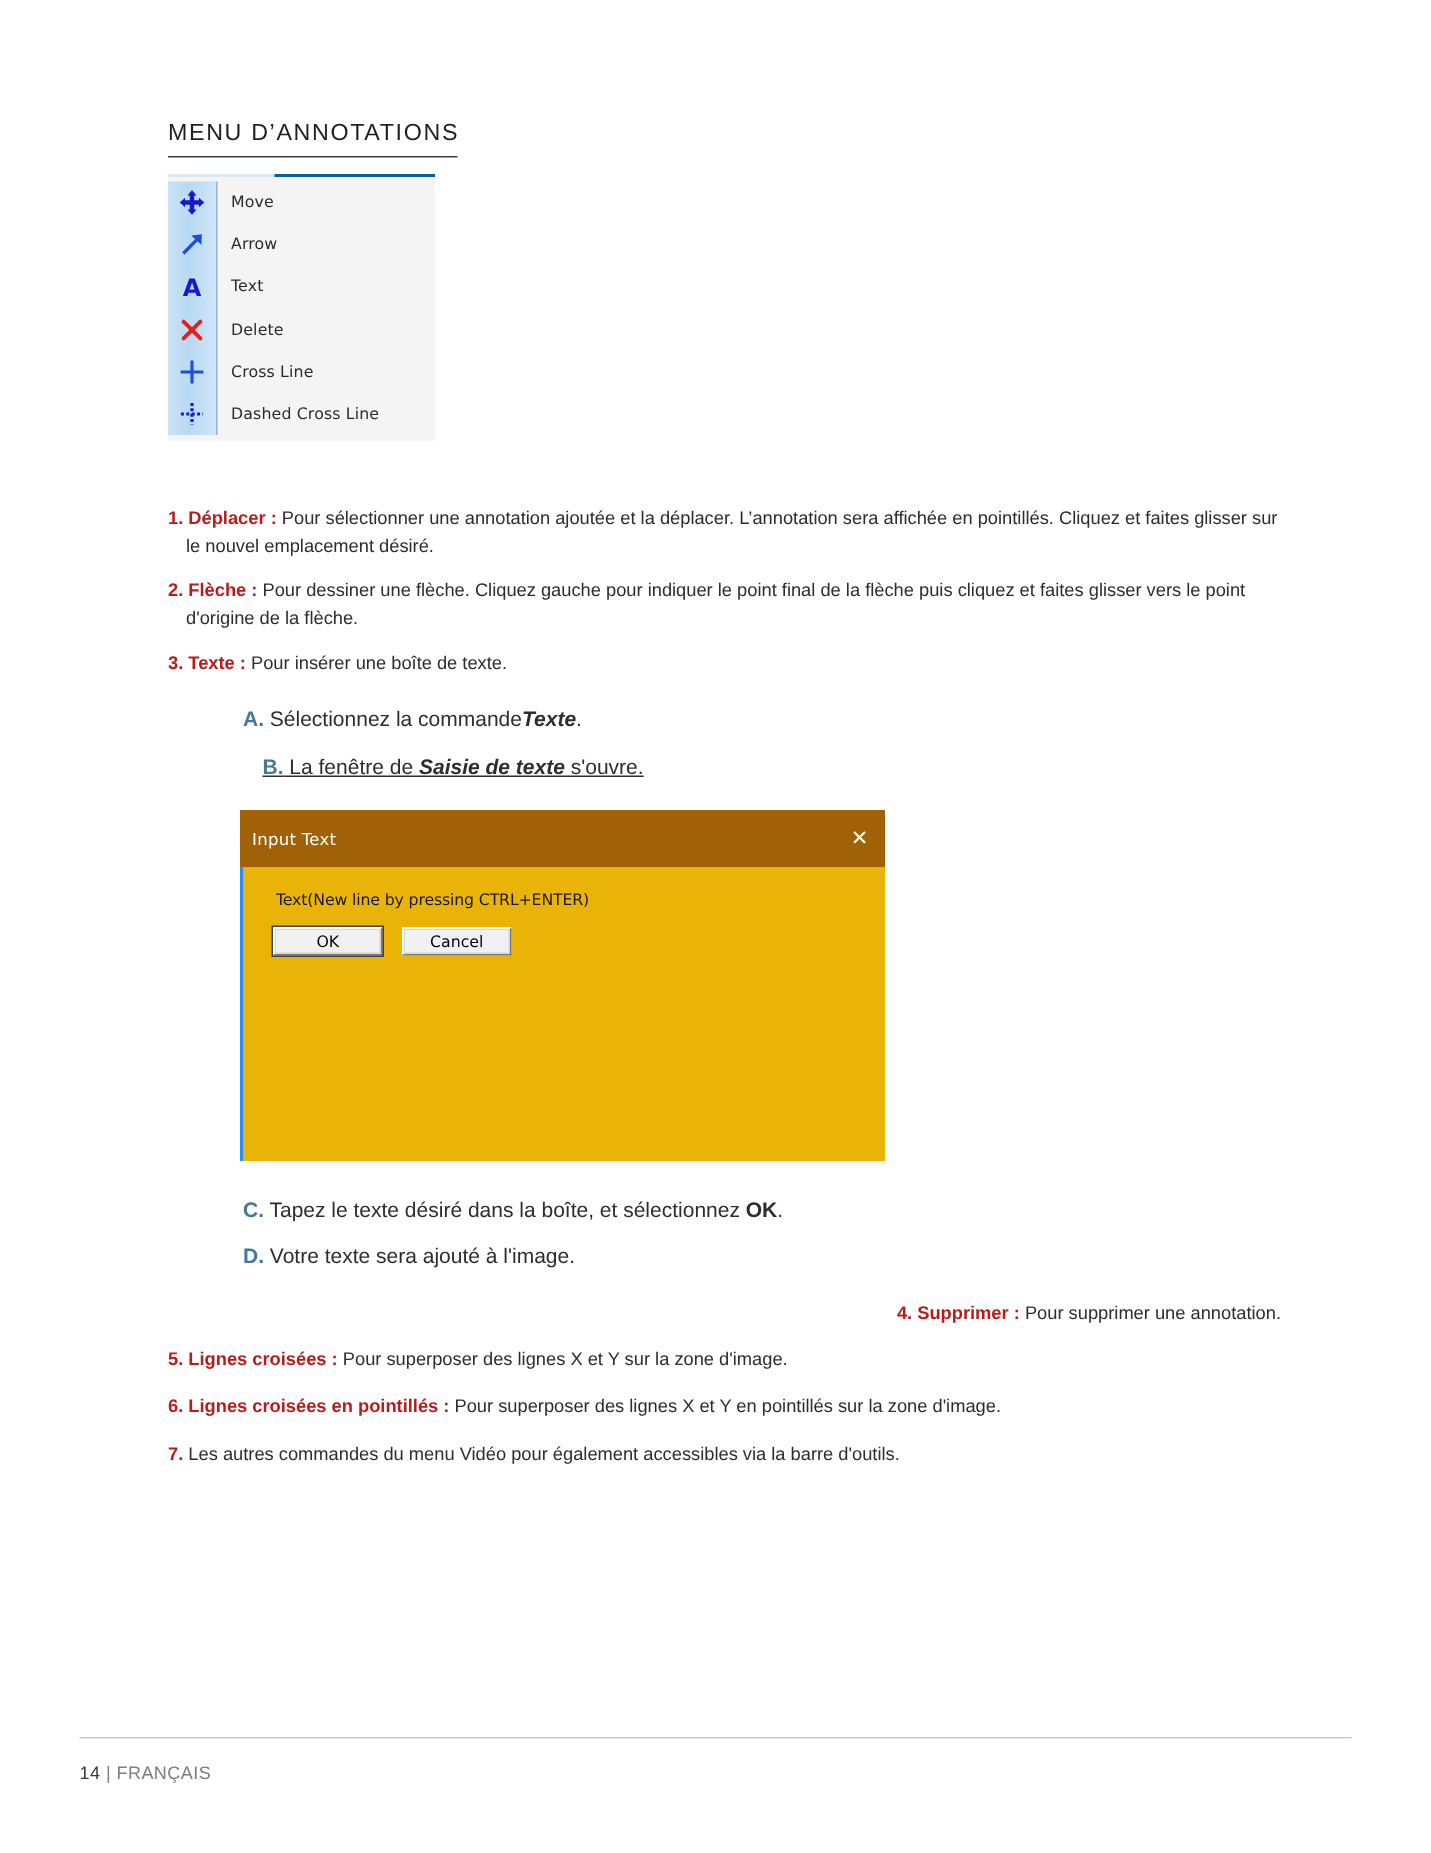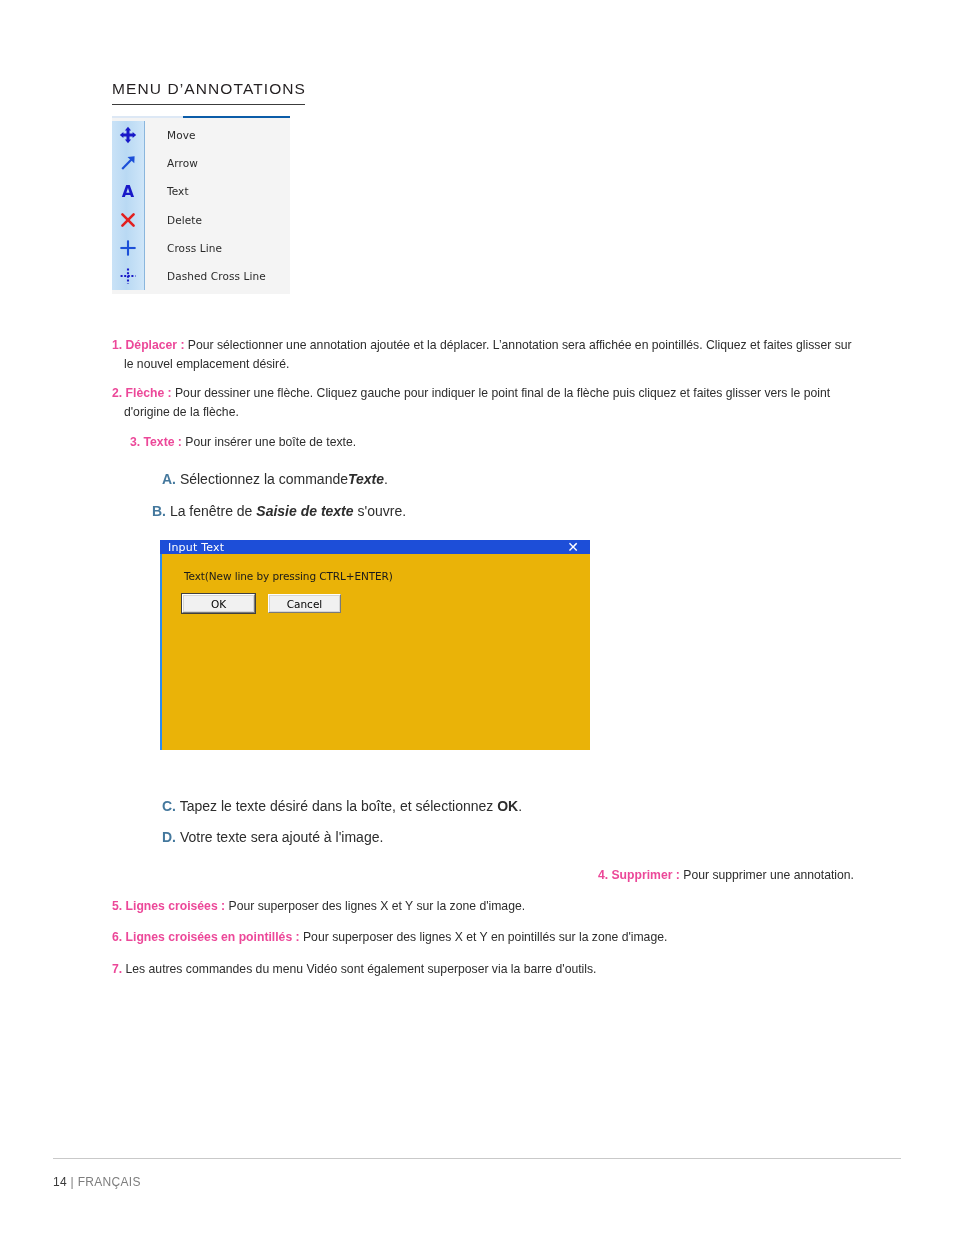--- a/index.html
+++ b/index.html
@@ -63,39 +63,39 @@
   .menu-row-icon {
     height: 28.2px;
     display: flex;
     align-items: center;
     justify-content: center;
   }
   .menu-row-label {
     height: 28.2px;
     display: flex;
     align-items: center;
-    padding-left: 22px;
+    padding-left: 9px;
     font-size: 10.5px;
     color: #2a2a2a;
     font-family: "DejaVu Sans", sans-serif;
     letter-spacing: .1px;
   }
 
   .icon-svg { display: block; }
 
   
   .para {
     position: absolute;
     font-size: 12.2px;
     line-height: 18.6px;
     color: #2d2d2d;
     text-indent: 0;
   }
   .para .lead {
-    color: #ec4899;
+    color: #b91c1c;
     font-weight: bold;
   }
   .para-hang { padding-left: 12px; text-indent: -12px; }
 
   .sub {
     position: absolute;
     font-size: 14px;
     line-height: 18.6px;
     color: #2d2d2d;
   }
@@ -108,22 +108,22 @@
 
   
   .dialog {
     position: absolute;
     left: 160px;
     top: 540px;
     width: 430px;
     font-family: "DejaVu Sans", sans-serif;
   }
   .dlg-titlebar {
-    height: 14px;
-    background: #1d4ed8;
+    height: 38px;
+    background: #a16207;
     display: flex;
     align-items: center;
     justify-content: space-between;
     padding: 0 0 0 8px;
   }
   .dlg-title {
     color: #ffffff;
     font-size: 11px;
     letter-spacing: .2px;
   }
@@ -300,29 +300,29 @@
 </div>
 
 <div class="para para-hang" style="left:112px; top:336px; width:730px;">
   <span class="lead">1. Déplacer :</span><span> Pour sélectionner une annotation ajoutée et la déplacer. L’annotation sera affichée en pointillés. Cliquez et faites glisser sur le nouvel emplacement désiré.</span>
 </div>
 
 <div class="para para-hang" style="left:112px; top:384px; width:730px;">
   <span class="lead">2. Flèche :</span><span> Pour dessiner une flèche. Cliquez gauche pour indiquer le point final de la flèche puis cliquez et faites glisser vers le point d'origine de la flèche.</span>
 </div>
 
-<div class="para para-hang" style="left:112px; top:433px; width:730px;margin-left:18px;">
+<div class="para para-hang" style="left:112px; top:433px; width:730px;">
   <span class="lead">3. Texte :</span><span> Pour insérer une boîte de texte.</span>
 </div>
 
 <div class="sub" style="left:162px; top:470px; width:660px;">
   <span class="slead">A.</span><span> Sélectionnez la commande</span><span class="bi">Texte</span><span>.</span>
 </div>
 
-<div class="sub" style="left:152px; top:502px; width:660px;">
+<div class="sub" style="left:175px; top:502px; width:660px;text-decoration:underline;">
   <span class="slead">B.</span><span> La fenêtre de </span><span class="bi">Saisie de texte</span><span> s'ouvre.</span>
 </div>
 
 <div class="dialog">
   <div class="dlg-titlebar">
     <span class="dlg-title">Input Text</span>
     <span class="dlg-close">✕</span>
   </div>
   <div class="dlg-body">
     <div class="dlg-field-label">Text(New line by pressing CTRL+ENTER)</div>
@@ -347,21 +347,21 @@
 
 <div class="para para-hang" style="left:112px; top:897px; width:730px;">
   <span class="lead">5. Lignes croisées :</span><span> Pour superposer des lignes X et Y sur la zone d'image.</span>
 </div>
 
 <div class="para para-hang" style="left:112px; top:928px; width:730px;">
   <span class="lead">6. Lignes croisées en pointillés :</span><span> Pour superposer des lignes X et Y en pointillés sur la zone d'image.</span>
 </div>
 
 <div class="para para-hang" style="left:112px; top:960px; width:730px;">
-  <span class="lead">7.</span><span> Les autres commandes du menu Vidéo sont également superposer via la barre d'outils.</span>
+  <span class="lead">7.</span><span> Les autres commandes du menu Vidéo pour également accessibles via la barre d'outils.</span>
 </div>
 
 <div class="footer-rule"></div>
 <div class="footer">
   <span class="pg">14</span>
   <span>|</span>
   <span>FRANÇAIS</span>
 </div>
 
 </body></html>

